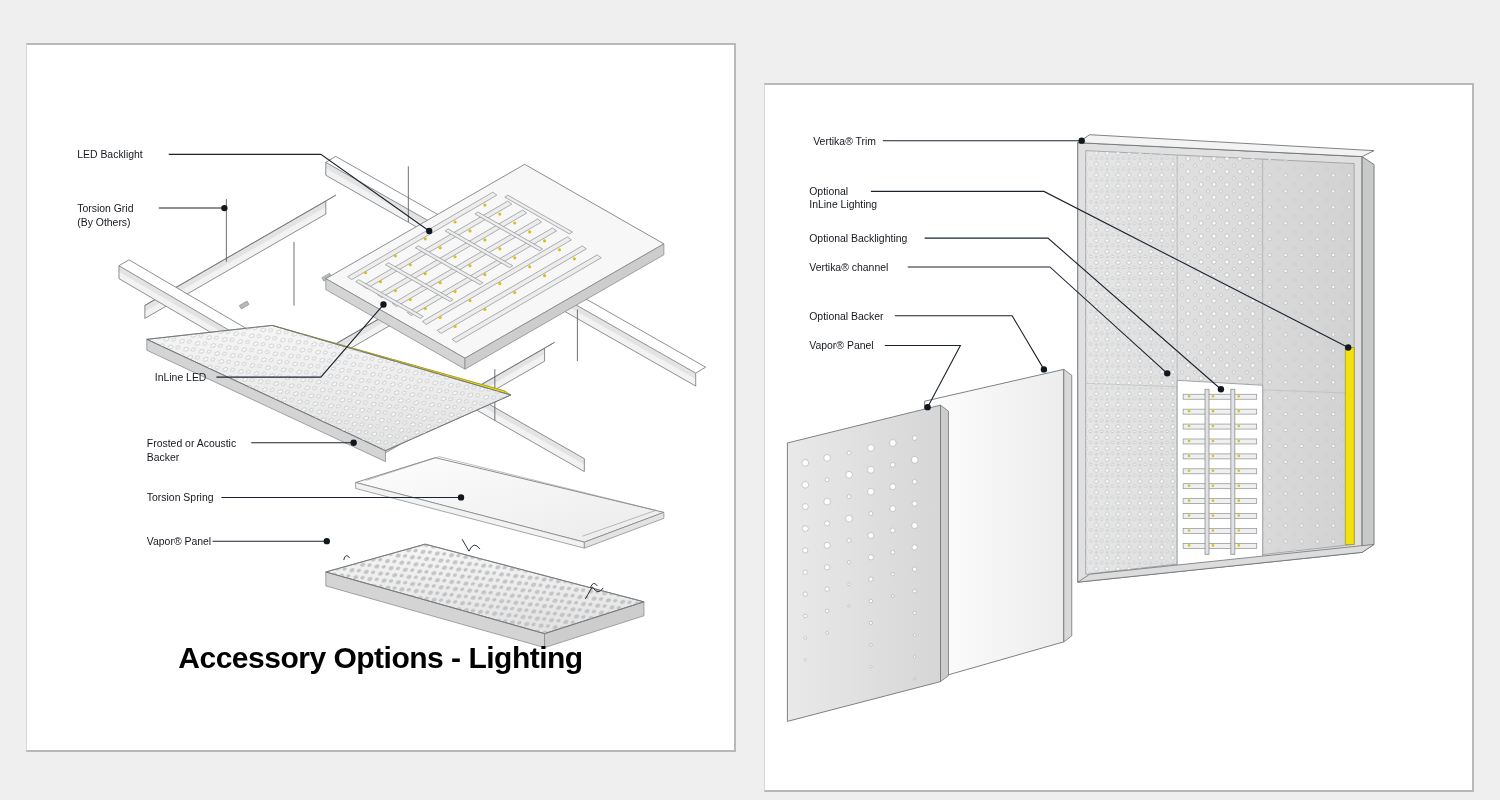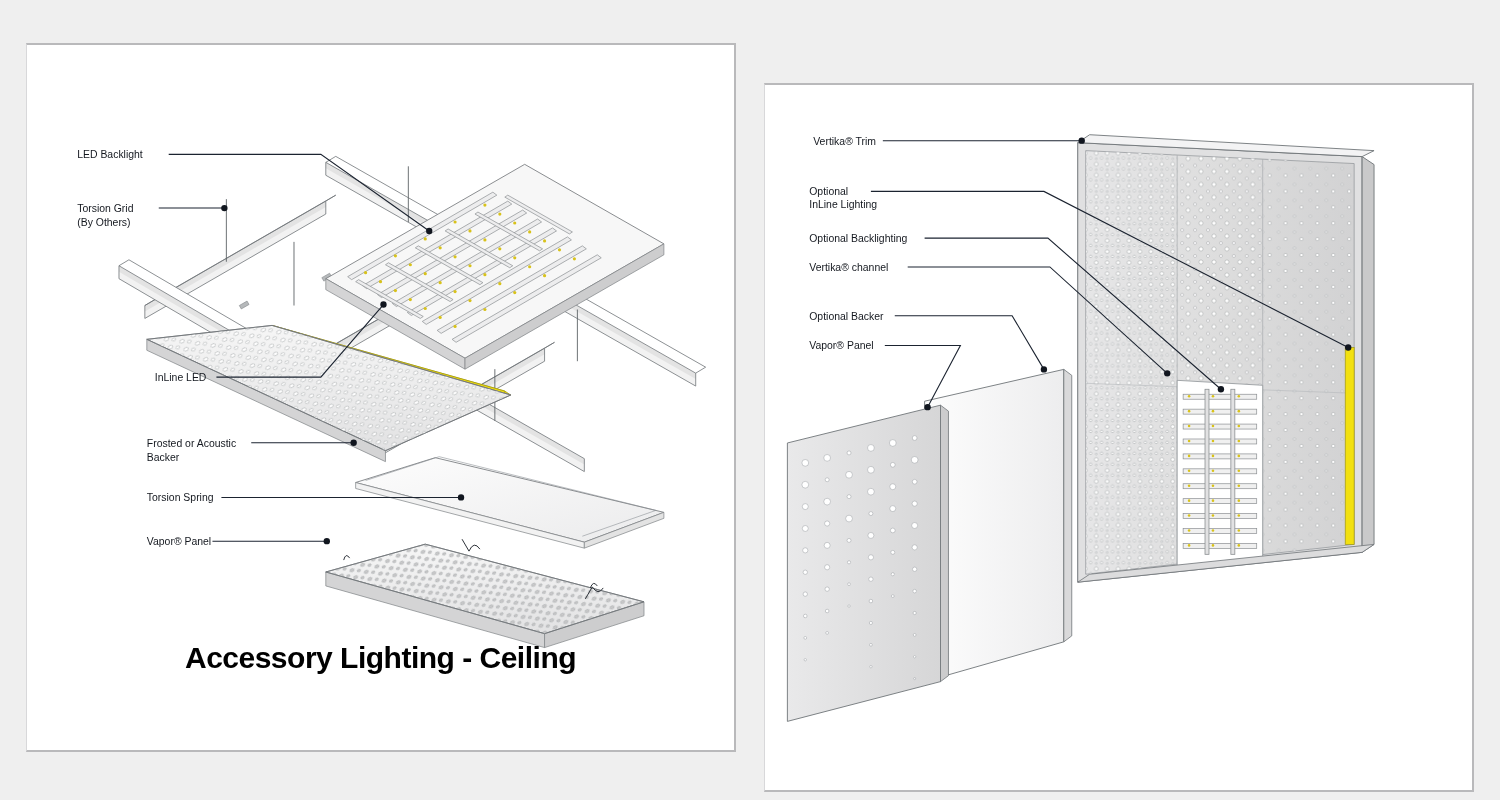--- a/index.html
+++ b/index.html
@@ -293,21 +293,21 @@
           </g>
 
           <g>
             <text class="lbl" x="120" y="503">Vapor® Panel</text>
             <polyline class="lead" points="186,499 299,499"></polyline>
             <circle class="dot" cx="301" cy="499" r="3.2"></circle>
           </g>
         </g>
       </svg>
     </div>
-    <div class="title" id="title-ceiling">Accessory Lighting - Ceiling</div>
+    <div class="title" id="title-ceiling">Accessory Options - Lighting</div>
   </div>
 
   <div class="card" id="card-wall">
     <div class="stage">
       <svg viewBox="0 0 710 709" preserveAspectRatio="xMidYMid meet">
         <defs>
 
           <pattern id="wperfA" width="11" height="11" patternUnits="userSpaceOnUse">
             <circle cx="2.6" cy="2.6" r="1.9" class="perf"></circle>
             <circle cx="8.0" cy="7.4" r="1.3" class="perf"></circle>

